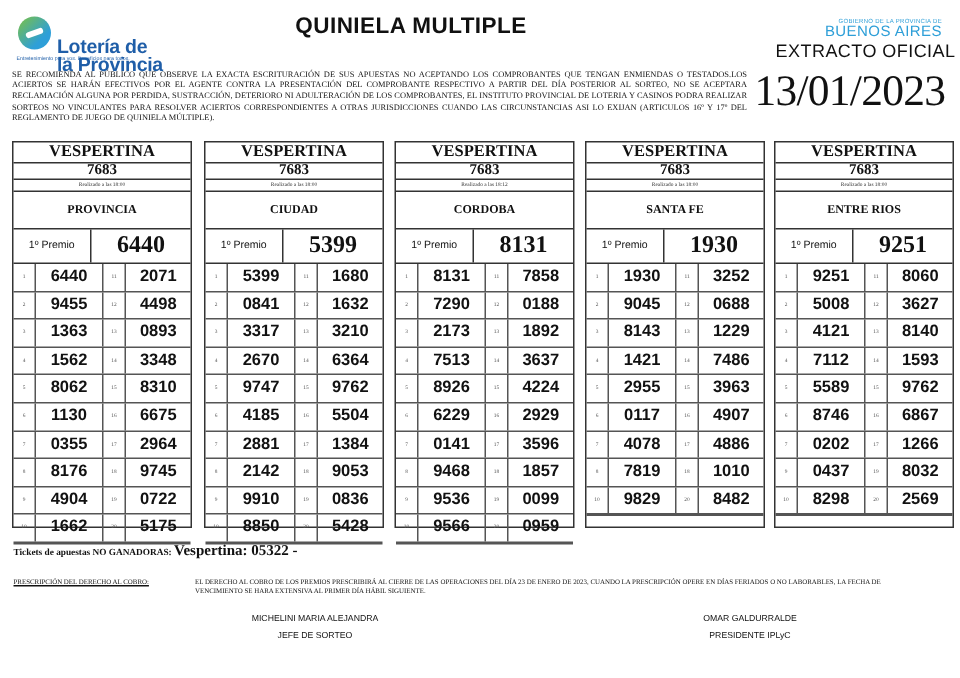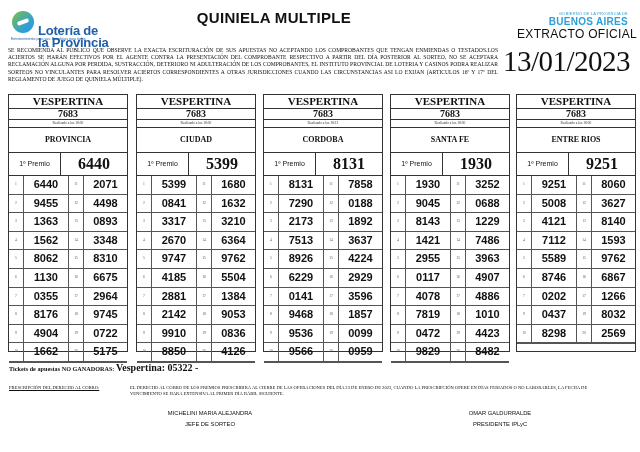--- a/index.html
+++ b/index.html
@@ -6,21 +6,21 @@
   body { width:640px; height:452px; position:relative; overflow:hidden; font-family:"Liberation Serif", serif; color:#111; }
 
   .logo { position:absolute; left:8px; top:8px; width:110px; height:34px; }
   .logo-mark { position:absolute; left:4px; top:3px; width:22px; height:22px; border-radius:50%; background:linear-gradient(135deg,#7dc242 0%,#2e9fd8 70%); }
   .logo-mark::after { content:""; position:absolute; left:5px; top:9px; width:12px; height:4px; background:#fff; border-radius:2px; transform:rotate(-20deg); }
   .logo-text { position:absolute; left:30px; top:1px; font-family:"Liberation Sans", sans-serif; font-weight:bold; color:#1f5ea8; font-size:13px; line-height:12px; letter-spacing:-0.2px;margin-top:16px; }
   .logo-tag { position:absolute; left:3px; top:29px; font-family:"Liberation Sans", sans-serif; font-size:3.5px; color:#1f5ea8; white-space:nowrap; }
 
   .gov { position:absolute; right:12px; top:11px; text-align:right; font-family:"Liberation Sans", sans-serif; }
   .gov-small { font-size:4px; color:#2e9fd8; letter-spacing:0.2px; }
-  .gov-big { font-size:10px; font-weight:bold; color:#2e9fd8; letter-spacing:0.3px; line-height:11px;padding-left:16px; }
+  .gov-big { font-size:10px; font-weight:normal; color:#2e9fd8; letter-spacing:0.3px; line-height:11px;padding-left:16px; }
 
   .title { position:absolute; left:12px; width:524px; top:9px; text-align:center; font-family:"Liberation Sans", sans-serif; font-weight:bold; font-size:15px; letter-spacing:0.3px; }
   .subtitle { position:absolute; left:0; width:637px; top:27px; text-align:right; font-family:"Liberation Sans", sans-serif; font-size:12px; letter-spacing:0.3px; }
 
   .notice { position:absolute; left:8px; top:47px; width:490px; font-size:5.6px; line-height:7.2px; text-align:justify; text-transform:uppercase; }
   .date { position:absolute; left:503px; top:45px; font-size:29px; font-family:"Liberation Serif", serif; letter-spacing:-0.5px; }
 
   .panel { position:absolute; top:94px; width:118px; border:1px solid #333; height:256px; }
   .p-head { border-bottom:1px solid #333; text-align:center; font-weight:bold; font-size:11px; height:13px; line-height:13px; }
   .p-num { border-bottom:1px solid #333; text-align:center; font-weight:bold; font-size:10px; height:10px; line-height:10px; }
@@ -195,21 +195,21 @@
       <div class="p-row">
       <div class="c-idx">9</div>
       <div class="c-val">9910</div>
       <div class="c-idx">19</div>
       <div class="c-val">0836</div>
     </div>
       <div class="p-row">
       <div class="c-idx">10</div>
       <div class="c-val">8850</div>
       <div class="c-idx">20</div>
-      <div class="c-val">4126</div>
+      <div class="c-val">5428</div>
     </div>
     </div>
     <div class="panel" style="left: 263px;">
     <div class="p-head">VESPERTINA</div>
     <div class="p-num">7683</div>
     <div class="p-time">Realizado a las 18:12</div>
     <div class="p-prov">CORDOBA</div>
     <div class="p-prize">
       <div class="p-prize-label">1º Premio</div>
       <div class="p-prize-val">8131</div>
@@ -326,26 +326,20 @@
       <div class="c-idx">17</div>
       <div class="c-val">4886</div>
     </div>
       <div class="p-row">
       <div class="c-idx">8</div>
       <div class="c-val">7819</div>
       <div class="c-idx">18</div>
       <div class="c-val">1010</div>
     </div>
       <div class="p-row">
-      <div class="c-idx">9</div>
-      <div class="c-val">0472</div>
-      <div class="c-idx">19</div>
-      <div class="c-val">4423</div>
-    </div>
-      <div class="p-row">
       <div class="c-idx">10</div>
       <div class="c-val">9829</div>
       <div class="c-idx">20</div>
       <div class="c-val">8482</div>
     </div>
     </div>
     <div class="panel" style="left: 516px;">
     <div class="p-head">VESPERTINA</div>
     <div class="p-num">7683</div>
     <div class="p-time">Realizado a las 18:00</div>

